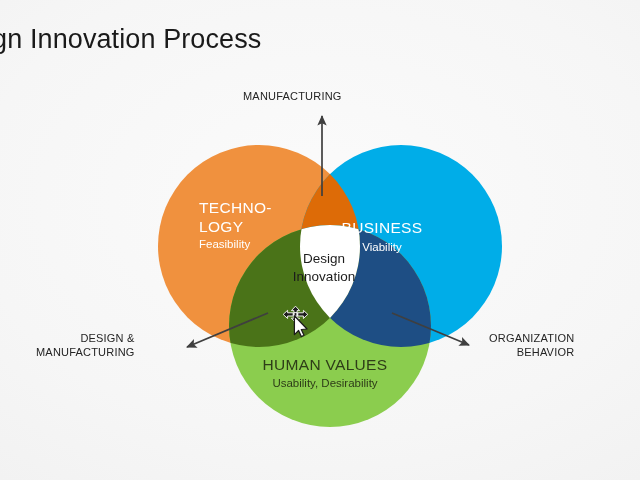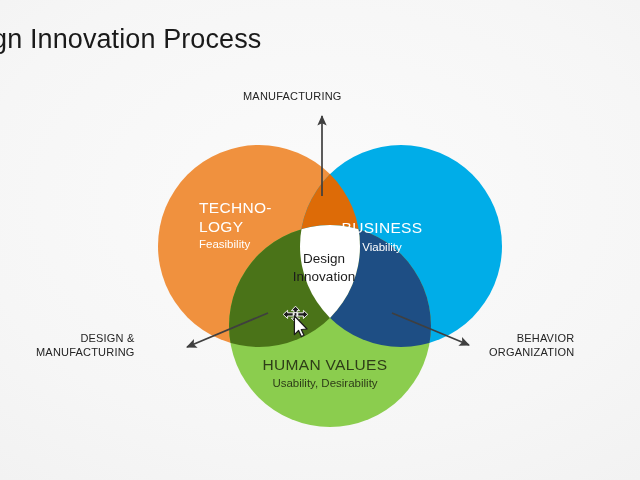--- a/index.html
+++ b/index.html
@@ -79,22 +79,22 @@
   <div class="outer-label" id="label-manufacturing">
     <span>MANUFACTURING</span>
   </div>
 
   <div class="outer-label" id="label-design">
     <div>DESIGN &amp;</div>
     <div>MANUFACTURING</div>
   </div>
 
   <div class="outer-label" id="label-organization">
+    <div>ORGANIZATION</div>
     <div>BEHAVIOR</div>
-    <div>ORGANIZATION</div>
   </div>
 
   <svg id="venn-svg" width="640" height="480" viewBox="0 0 640 480">
     <defs>
       <clipPath id="clip-tech">
           <circle id="def-c-tech" cx="259" cy="246" r="101"></circle>
         </clipPath>
       <clipPath id="clip-bus">
           <circle id="def-c-bus" cx="401" cy="246" r="101"></circle>
         </clipPath>

